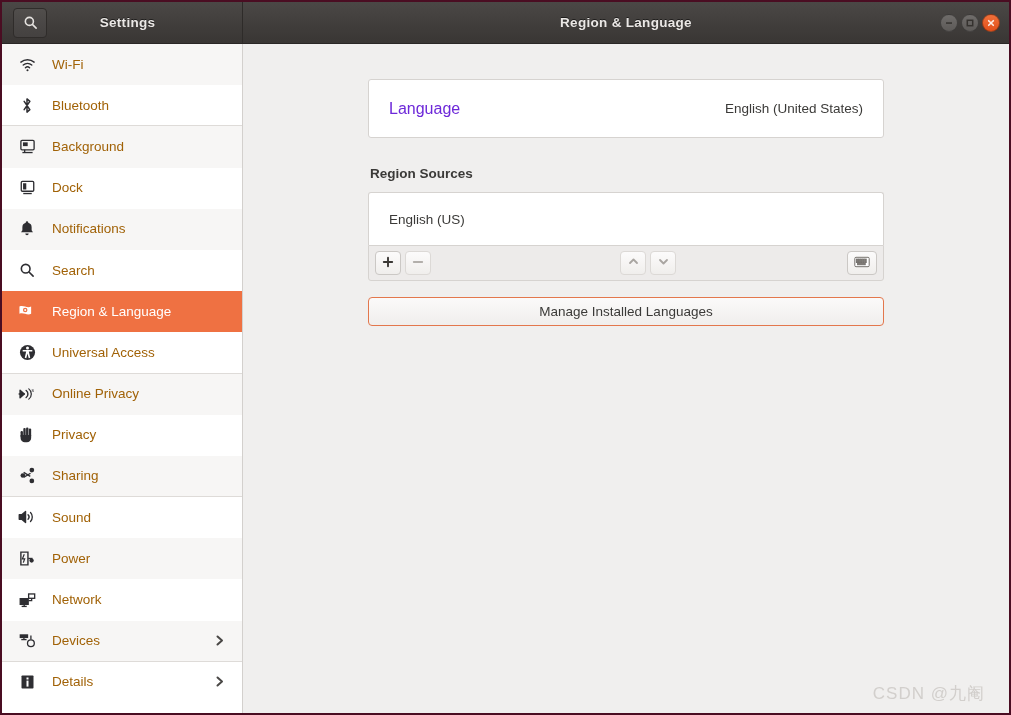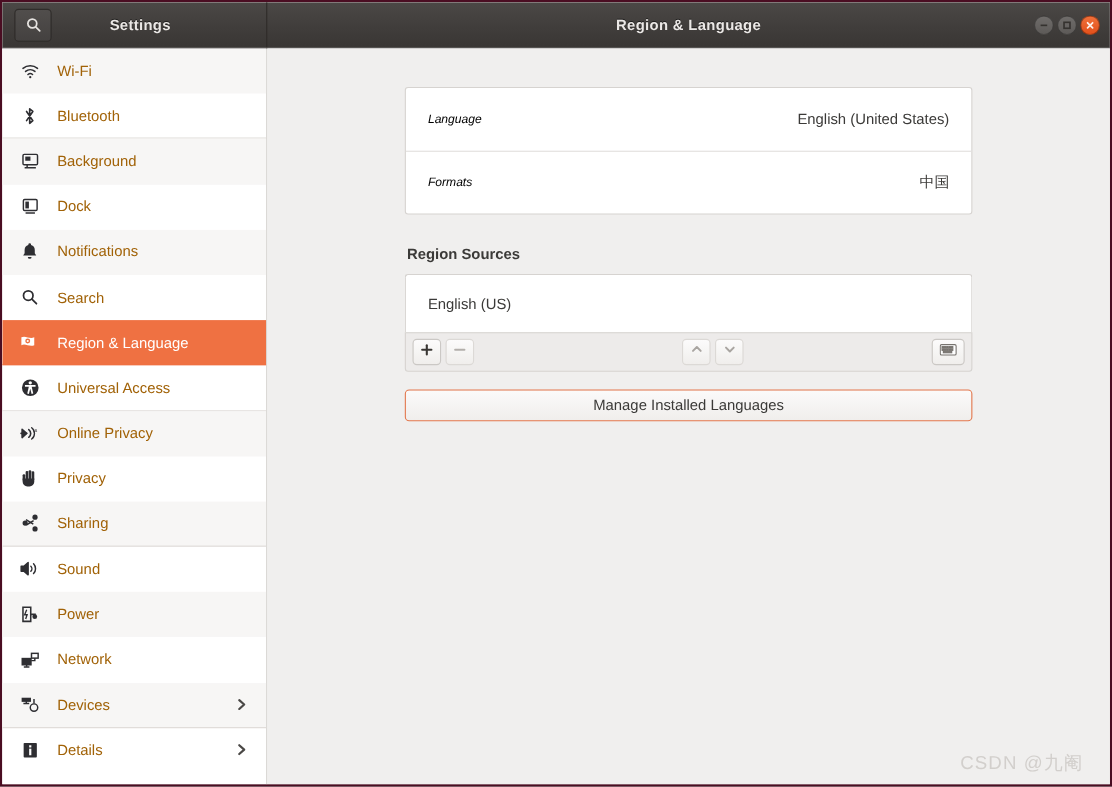--- a/index.html
+++ b/index.html
@@ -182,23 +182,22 @@
   .row {
     display: flex;
     align-items: center;
     justify-content: space-between;
     height: 57px;
     padding: 0 20px;
     cursor: pointer;
   }
   .row + .row { border-top: 1px solid #e2dfdc; }
   .row-label {
-    font-size: 11px;
-    color: #000000;
-    font-style: italic;
+    font-size: 16px;
+    color: #6d28d9;
   }
   .row-value {
     font-size: 13.5px;
     color: #3b3a38;
   }
 
   .section-title {
     font-size: 13.5px;
     font-weight: bold;
     color: #3b3a38;
@@ -511,24 +510,20 @@
         </div>
       </div>
 
     <div class="content">
       <div class="panel">
 
         <div class="card">
           <div class="row">
             <span class="row-label">Language</span>
             <span class="row-value">English (United States)</span>
-          </div>
-          <div class="row">
-            <span class="row-label">Formats</span>
-            <span class="row-value">中国</span>
           </div>
         </div>
 
         <div class="section-title">Region Sources</div>
 
         <div class="sources-card">
           <div class="source-item">English (US)</div>
         </div>
 
         <div class="sources-toolbar">

